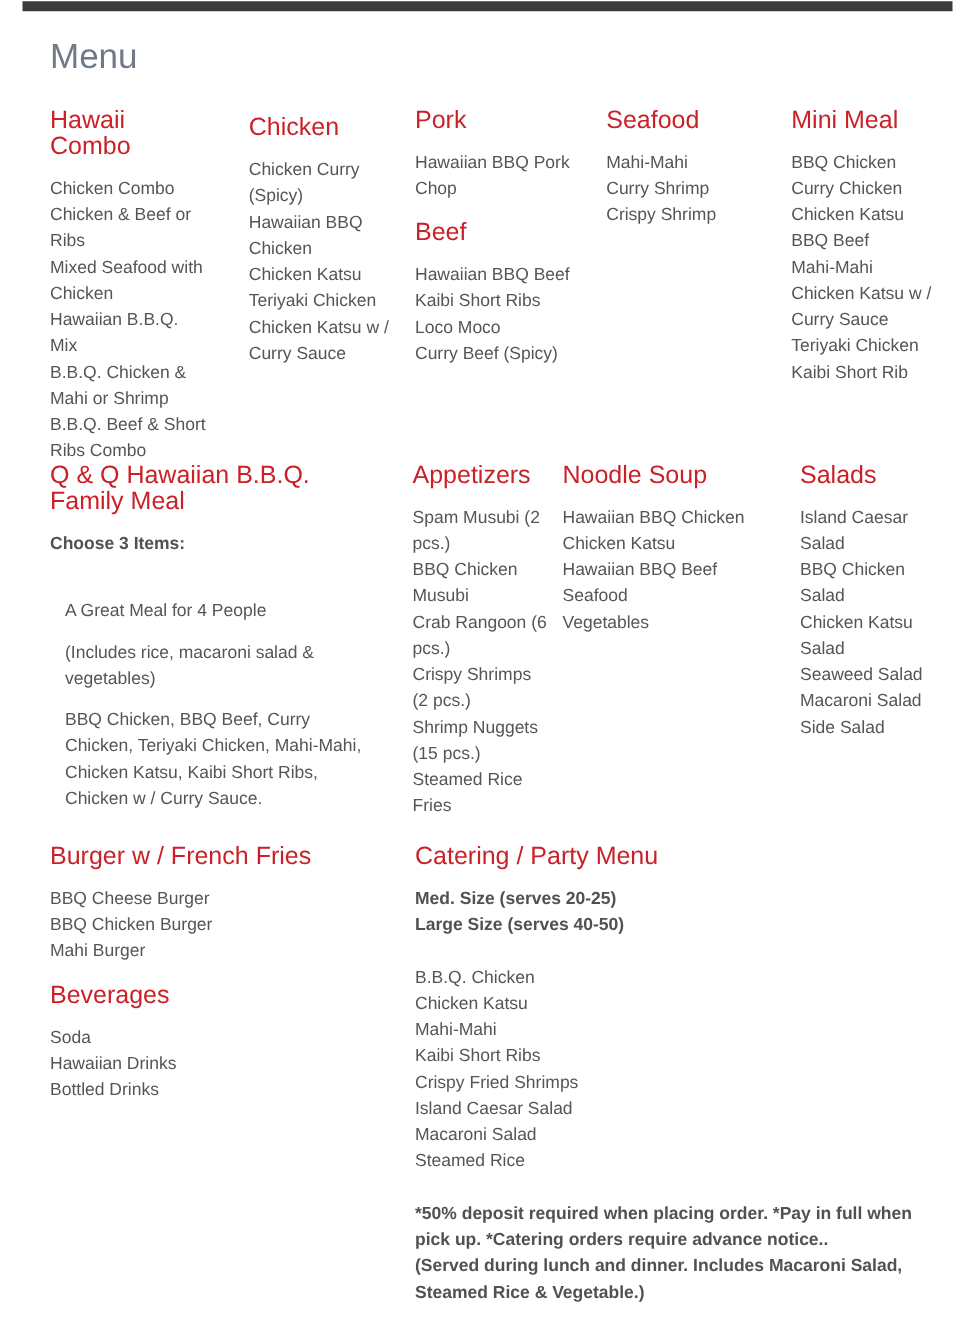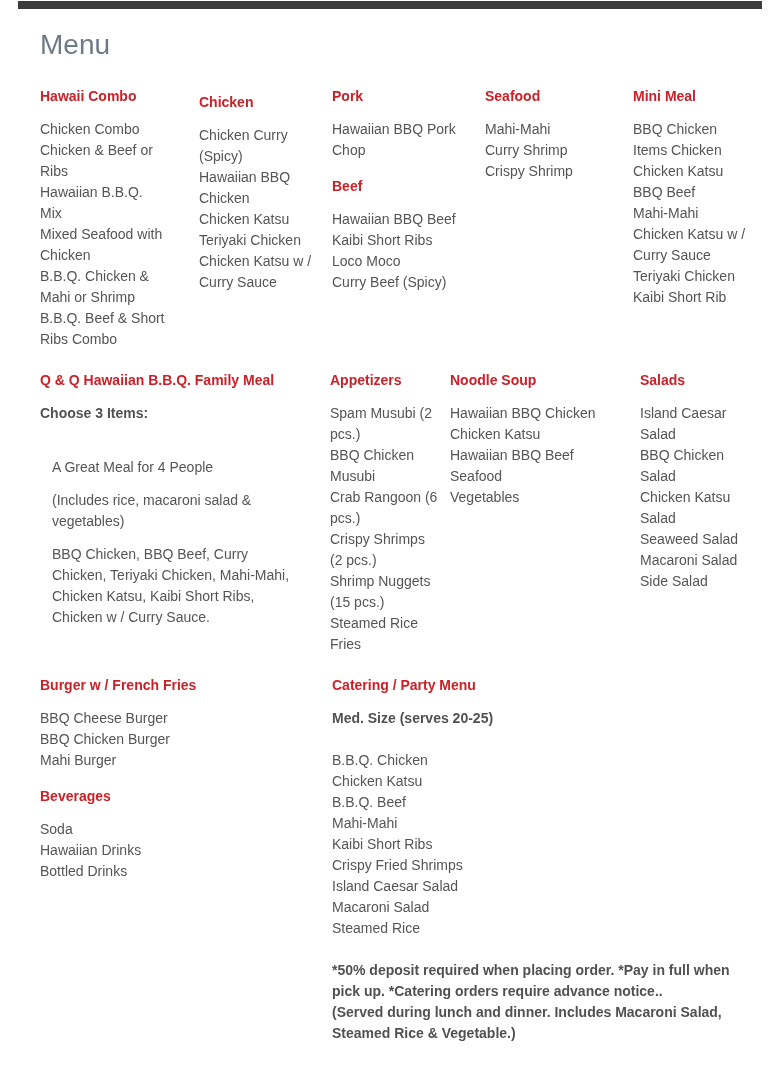--- a/index.html
+++ b/index.html
@@ -34,23 +34,23 @@
     color: var(--heading-color);
   }
   .menu-col {
     position: absolute;
     font-size: 14px;
     line-height: 21px;
     color: var(--text-color);
   }
   .mc-h {
     margin: 0 0 12px 0;
-    font-size: 14px;
+    font-size: 20px;
     line-height: 21px;
-    font-weight: bold;
+    font-weight: normal;
     color: var(--category-color);
   }
   .mc-items { margin: 0; }
   .mc-items + .mc-h { margin-top: 15px; }
   .mc-item { margin: 0; }
   .mc-text { margin: 12px; }
   .mc-bold { margin: 0; font-weight: bold; color: var(--bold-color); }
   .mc-spacer { height: 21px; }
 
   
@@ -71,22 +71,22 @@
 
 <div class="top-bar"></div>
 
 <h1 class="page-title">Menu</h1>
 
 <div class="menu-col c-hawaii">
     <h3 class="mc-h">Hawaii Combo</h3>
     <div class="mc-items">
       <div class="mc-item">Chicken Combo</div>
       <div class="mc-item">Chicken &amp; Beef or Ribs</div>
+      <div class="mc-item">Mixed Seafood with Chicken</div>
       <div class="mc-item">Hawaiian B.B.Q. Mix</div>
-      <div class="mc-item">Mixed Seafood with Chicken</div>
       <div class="mc-item">B.B.Q. Chicken &amp; Mahi or Shrimp</div>
       <div class="mc-item">B.B.Q. Beef &amp; Short Ribs Combo</div>
     </div>
   </div>
 <div class="menu-col c-chicken">
     <h3 class="mc-h">Chicken</h3>
     <div class="mc-items">
       <div class="mc-item">Chicken Curry (Spicy)</div>
       <div class="mc-item">Hawaiian BBQ Chicken</div>
       <div class="mc-item">Chicken Katsu</div>
@@ -112,21 +112,21 @@
     <div class="mc-items">
       <div class="mc-item">Mahi-Mahi</div>
       <div class="mc-item">Curry Shrimp</div>
       <div class="mc-item">Crispy Shrimp</div>
     </div>
   </div>
 <div class="menu-col c-mini">
     <h3 class="mc-h">Mini Meal</h3>
     <div class="mc-items">
       <div class="mc-item">BBQ Chicken</div>
-      <div class="mc-item">Items Chicken</div>
+      <div class="mc-item">Curry Chicken</div>
       <div class="mc-item">Chicken Katsu</div>
       <div class="mc-item">BBQ Beef</div>
       <div class="mc-item">Mahi-Mahi</div>
       <div class="mc-item">Chicken Katsu w / Curry Sauce</div>
       <div class="mc-item">Teriyaki Chicken</div>
       <div class="mc-item">Kaibi Short Rib</div>
     </div>
   </div>
 <div class="menu-col c-family">
     <h3 class="mc-h">Q &amp; Q Hawaiian B.B.Q. Family Meal</h3>
@@ -179,25 +179,25 @@
     <h3 class="mc-h">Beverages</h3>
     <div class="mc-items">
       <div class="mc-item">Soda</div>
       <div class="mc-item">Hawaiian Drinks</div>
       <div class="mc-item">Bottled Drinks</div>
     </div>
   </div>
 <div class="menu-col c-catering">
     <h3 class="mc-h">Catering / Party Menu</h3>
     <div class="mc-bold">Med. Size (serves 20-25)</div>
+    <div class="mc-bold">Large Size (serves 40-50)</div>
     <div class="mc-spacer"></div>
     <div class="mc-items">
       <div class="mc-item">B.B.Q. Chicken</div>
       <div class="mc-item">Chicken Katsu</div>
-      <div class="mc-item">B.B.Q. Beef</div>
       <div class="mc-item">Mahi-Mahi</div>
       <div class="mc-item">Kaibi Short Ribs</div>
       <div class="mc-item">Crispy Fried Shrimps</div>
       <div class="mc-item">Island Caesar Salad</div>
       <div class="mc-item">Macaroni Salad</div>
       <div class="mc-item">Steamed Rice</div>
     </div>
     <div class="mc-spacer"></div>
     <div class="mc-bold">*50% deposit required when placing order. *Pay in full when pick up. *Catering orders require advance notice..</div>
     <div class="mc-bold">(Served during lunch and dinner. Includes Macaroni Salad, Steamed Rice &amp; Vegetable.)</div>

